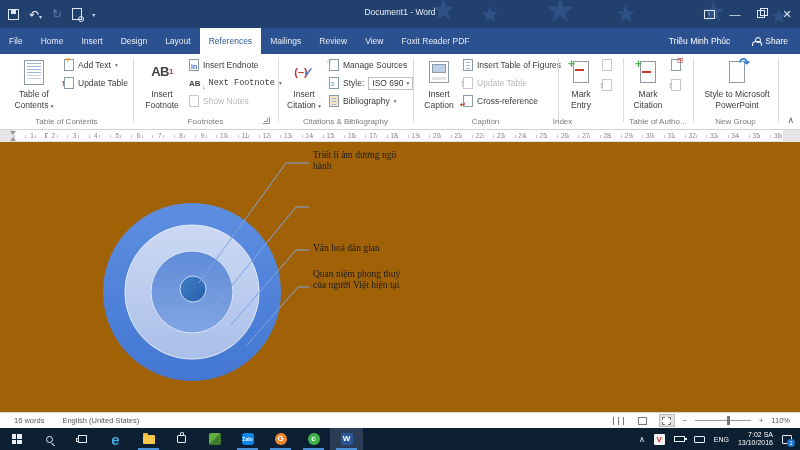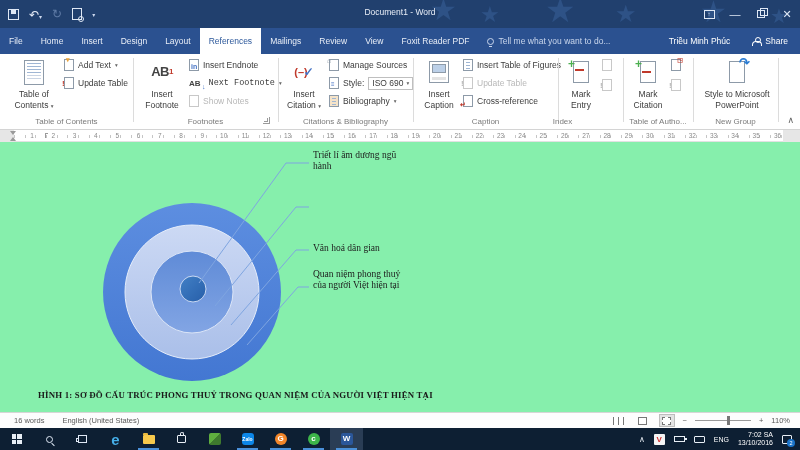--- a/index.html
+++ b/index.html
@@ -69,21 +69,21 @@
   .ruler .marginR { position:absolute; left:783px; top:0; right:0; height:12px; background:#e6e6e6; }
   .rticks { position:absolute; left:14px; right:17px; top:5px; height:3px;
             background:repeating-linear-gradient(90deg,#adadad 0 1px,transparent 1px 10.65px); opacity:.7; }
   .rnum { position:absolute; top:2px; width:12px; text-align:center; font-size:6.5px; color:#8a8a8a; }
   .indent { position:absolute; left:9px; top:1px; width:8px; height:10px; }
   .indent:before { content:""; position:absolute; left:1px; top:0; border-left:3px solid transparent; border-right:3px solid transparent; border-top:4px solid #9a9a9a; }
   .indent:after { content:""; position:absolute; left:1px; bottom:0; border-left:3px solid transparent; border-right:3px solid transparent; border-bottom:4px solid #9a9a9a; }
   .pmark { position:absolute; left:45px; top:3px; width:3px; height:5px; border-left:1px solid #9a9a9a; border-top:1px solid #9a9a9a; }
 
   
-  .page { left:0; top:142px; width:800px; height:270px; background:#86efac; font-family:"Liberation Serif", serif; }
+  .page { left:0; top:142px; width:800px; height:270px; background:#a16207; font-family:"Liberation Serif", serif; }
   .callout { position:absolute; font-size:9.5px; line-height:11px; color:#1c1c1c; }
   .caption { position:absolute; left:38px; top:248px; font-size:8.8px; font-weight:bold; color:#1a1a1a; letter-spacing:.2px; }
 
   
   .statusbar { left:0; top:412px; width:800px; height:16px; background:#fdfdfd; border-top:1px solid #d6d6d6; display:flex; align-items:center; font-size:7.5px; color:#5a5a5a; }
   .sb-left { display:flex; gap:18px; padding-left:14px; }
   .sb-right { margin-left:auto; display:flex; align-items:center; gap:8px; padding-right:10px; }
   .viewbtn { width:16px; height:13px; display:flex; align-items:center; justify-content:center; }
   .viewbtn.sel { background:#e3e3e3; border:1px solid #bdbdbd; }
   .vic { width:9px; height:8px; border:1px solid #777; background:#fff; }
@@ -167,26 +167,20 @@
     <div class="tab">File</div>
     <div class="tab">Home</div>
     <div class="tab">Insert</div>
     <div class="tab">Design</div>
     <div class="tab">Layout</div>
     <div class="tab active">References</div>
     <div class="tab">Mailings</div>
     <div class="tab">Review</div>
     <div class="tab">View</div>
     <div class="tab">Foxit Reader PDF</div>
-    <div class="tellme">
-      <span class="bulb">
-          <i></i>
-        </span>
-      <span>Tell me what you want to do...</span>
-    </div>
     <div class="user">Triều Minh Phúc</div>
     <div class="share">
       <span class="person"></span>
       <span>Share</span>
     </div>
   </div>
 
   <div class="abs ribbon">
 
     <div class="bigbtn" style="left:8px; width:52px;">
@@ -459,21 +453,20 @@
       <polyline points="199,141 286,21 309,21" fill="none" stroke="#7fa5e0" stroke-width="1"></polyline>
       <polyline points="215,164 296,65 309,65" fill="none" stroke="#7fa5e0" stroke-width="1"></polyline>
       <polyline points="231,183 296,108 309,108" fill="none" stroke="#7fa5e0" stroke-width="1"></polyline>
       <polyline points="247,203 298,145 309,145" fill="none" stroke="#7fa5e0" stroke-width="1"></polyline>
     </svg>
 
     <div class="callout" style="left:313px; top:8px; width:96px;">Triết lí âm dương ngũ hành</div>
     <div class="callout" style="left:313px; top:101px; width:120px;">Văn hoá dân gian</div>
     <div class="callout" style="left:313px; top:127px; width:96px;">Quan niệm phong thuỷ của người Việt hiện tại</div>
 
-    <div class="caption">HÌNH 1: SƠ ĐỒ CẤU TRÚC PHONG THUỶ TRONG QUAN NIỆM CỦA NGƯỜI VIỆT HIỆN TẠI</div>
   </div>
 
   <div class="abs statusbar">
     <div class="sb-left">
       <span>16 words</span>
       <span>English (United States)</span>
     </div>
     <div class="sb-right">
       <span class="viewbtn">
           <span class="vic book"></span>

